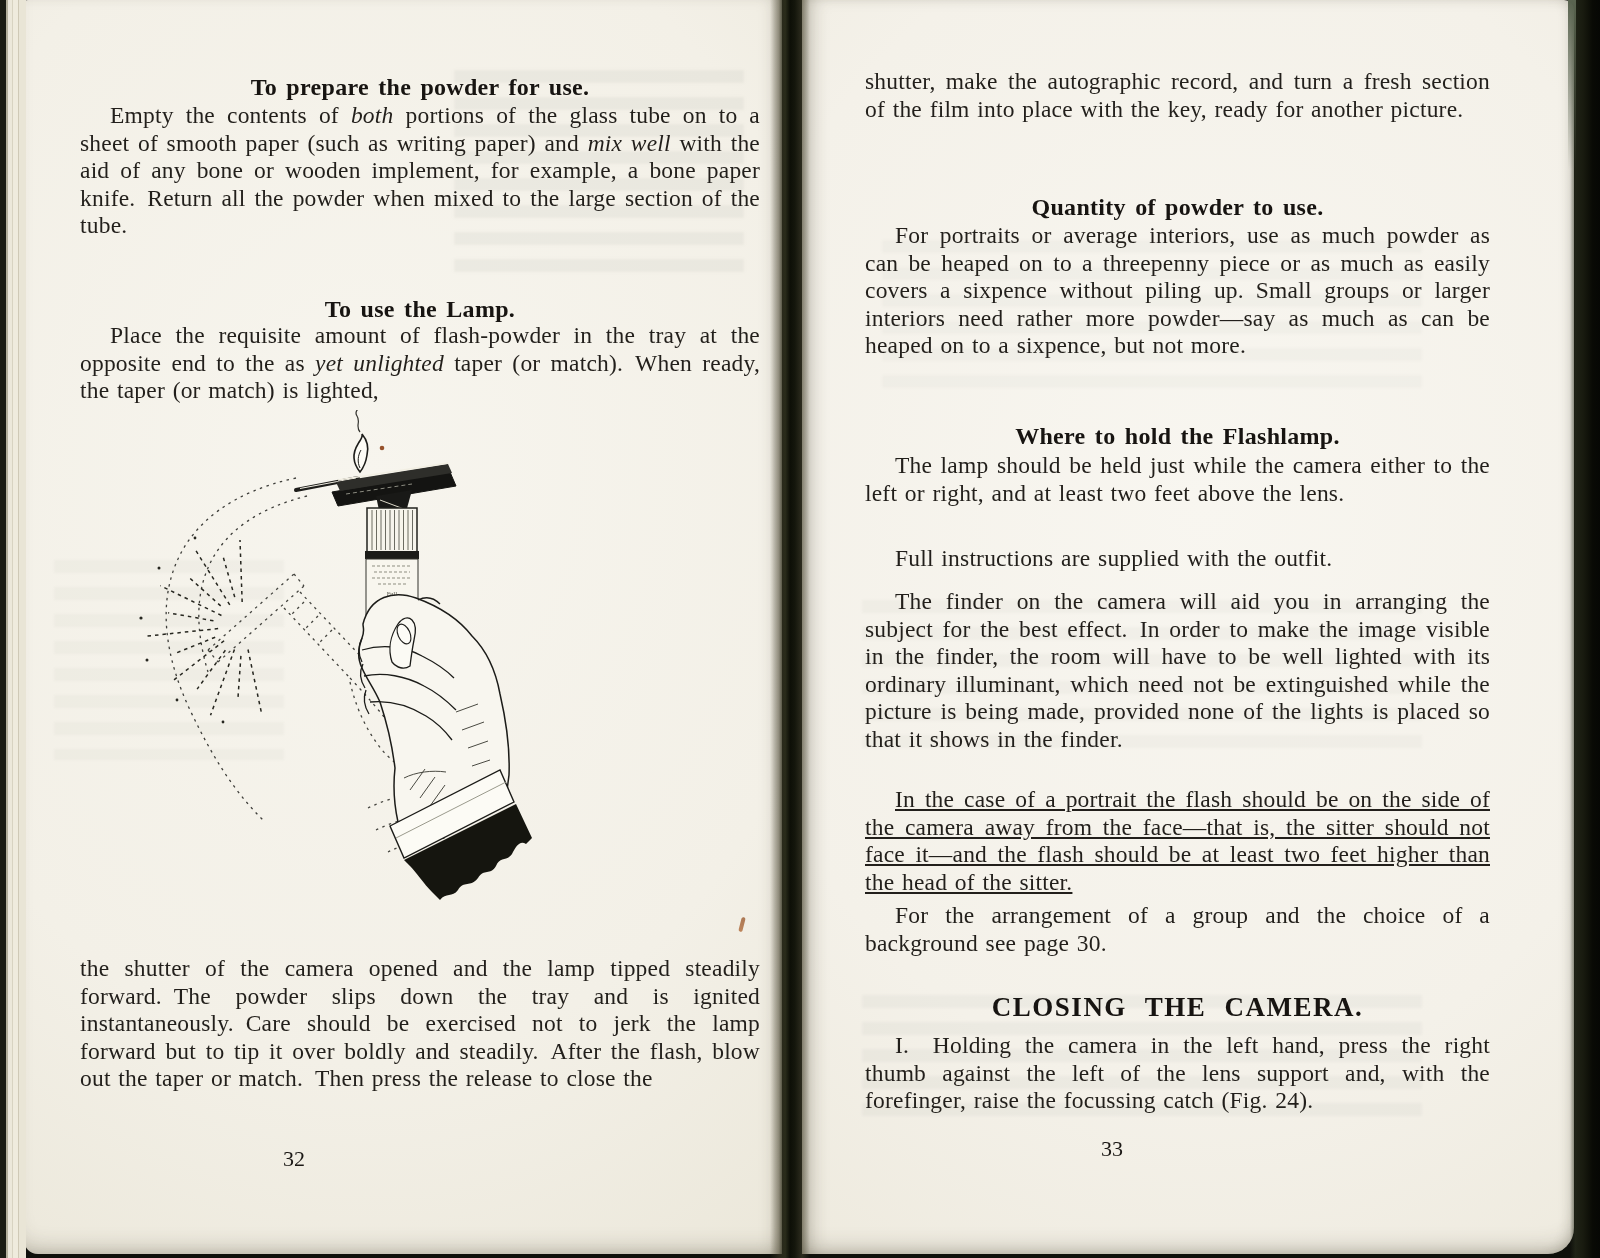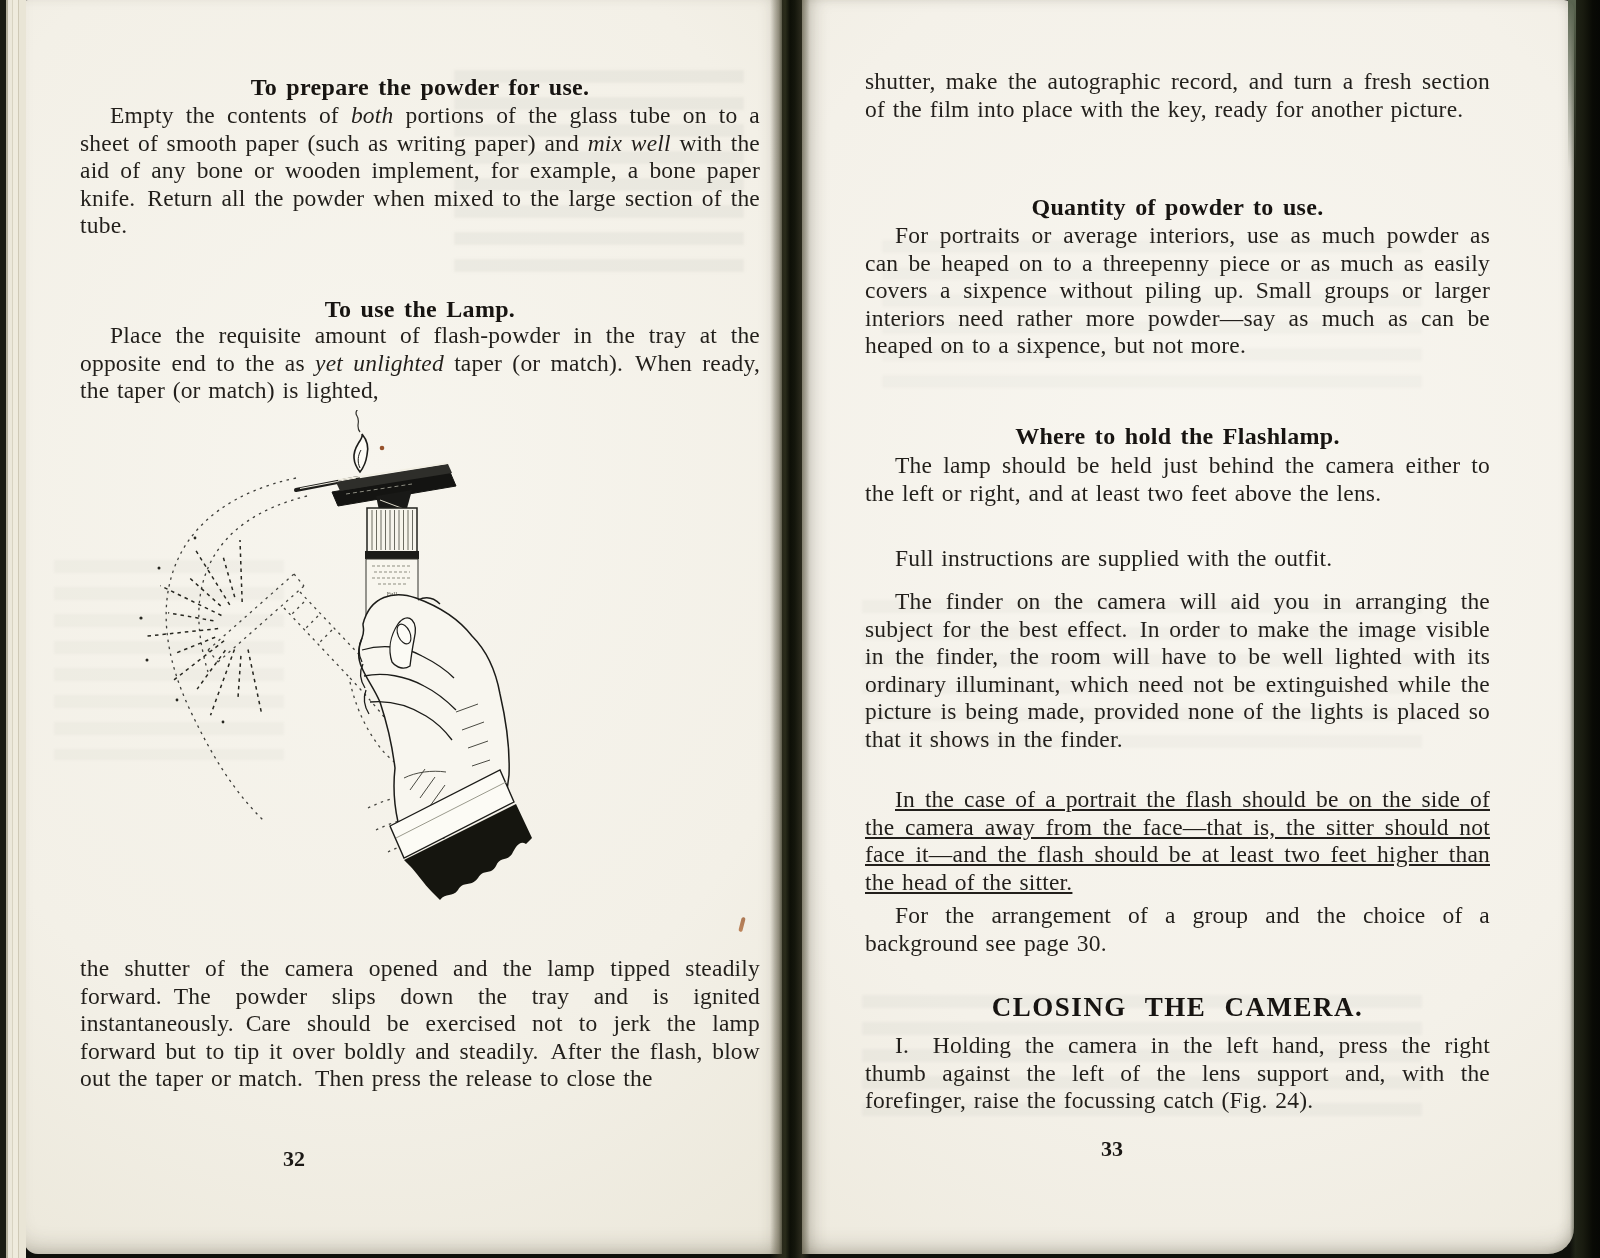--- a/index.html
+++ b/index.html
@@ -50,21 +50,21 @@
   .para{
     position:absolute;font-size:23.5px;line-height:27.5px;
     text-align:justify;word-spacing:1.6px;letter-spacing:.2px;color:#221f1b;
   }
   .indent{text-indent:30px;}
   .caption{
     position:absolute;font-size:20.5px;text-align:center;word-spacing:5px;
     letter-spacing:.4px;color:#1c1915;
   }
   .pagenum{
-    position:absolute;font-size:22px;font-weight:700;text-align:center;color:#1b1815;
+    position:absolute;font-size:22px;font-weight:400;text-align:center;color:#1b1815;
   }
   .figure-wrap{position:absolute;}
   .ghost{
     position:absolute;pointer-events:none;filter:blur(1.6px);
     background:repeating-linear-gradient(180deg,rgba(75,90,75,.055) 0 13px,rgba(0,0,0,0) 13px 27px);
   }
   .ink-mark{
     position:absolute;width:4px;height:15px;border-radius:3px;
     background:linear-gradient(180deg,#9a5a30,#b06a38);transform:rotate(14deg);opacity:.8;
   }
@@ -249,21 +249,21 @@
   <div class="ghost" style="left:60px;top:995px;width:560px;height:130px;opacity:.8;"></div>
 
   <div class="para" style="left:63px;top:68px;width:625px;">shutter, make the autographic record, and turn a fresh section of the film into place with the key, ready for another picture.</div>
 
   <div class="heading" style="left:63px;top:186px;width:625px;">Quantity of powder to use.</div>
 
   <div class="para indent" style="left:63px;top:222px;width:625px;">For portraits or average interiors, use as much powder as can be heaped on to a threepenny piece or as much as easily covers a sixpence without piling up. Small groups or larger interiors need rather more powder—say as much as can be heaped on to a sixpence, but not more.</div>
 
   <div class="heading" style="left:63px;top:415px;width:625px;">Where to hold the Flashlamp.</div>
 
-  <div class="para indent" style="left:63px;top:452px;width:625px;">The lamp should be held just behind the camera either to the left or right, and at least two feet above the lens.</div>
+  <div class="para indent" style="left:63px;top:452px;width:625px;">The lamp should be held just while the camera either to the left or right, and at least two feet above the lens.</div>
 
   <div class="para indent" style="left:63px;top:545px;width:625px;">Full instructions are supplied with the outfit.</div>
 
   <div class="para indent" style="left:63px;top:588px;width:625px;">The finder on the camera will aid you in arranging the subject for the best effect. In order to make the image visible in the finder, the room will have to be well lighted with its ordinary illuminant, which need not be extinguished while the picture is being made, provided none of the lights is placed so that it shows in the finder.</div>
 
   <div class="para indent" style="left:63px;top:786px;width:625px;text-decoration:underline;">In the case of a portrait the flash should be on the side of the camera away from the face—that is, the sitter should not face it—and the flash should be at least two feet higher than the head of the sitter.</div>
 
   <div class="para indent" style="left:63px;top:902px;width:625px;">For the arrangement of a group and the choice of a background see page 30.</div>
 
   <div class="heading heading-caps" style="left:63px;top:984px;width:625px;">CLOSING THE CAMERA.</div>

